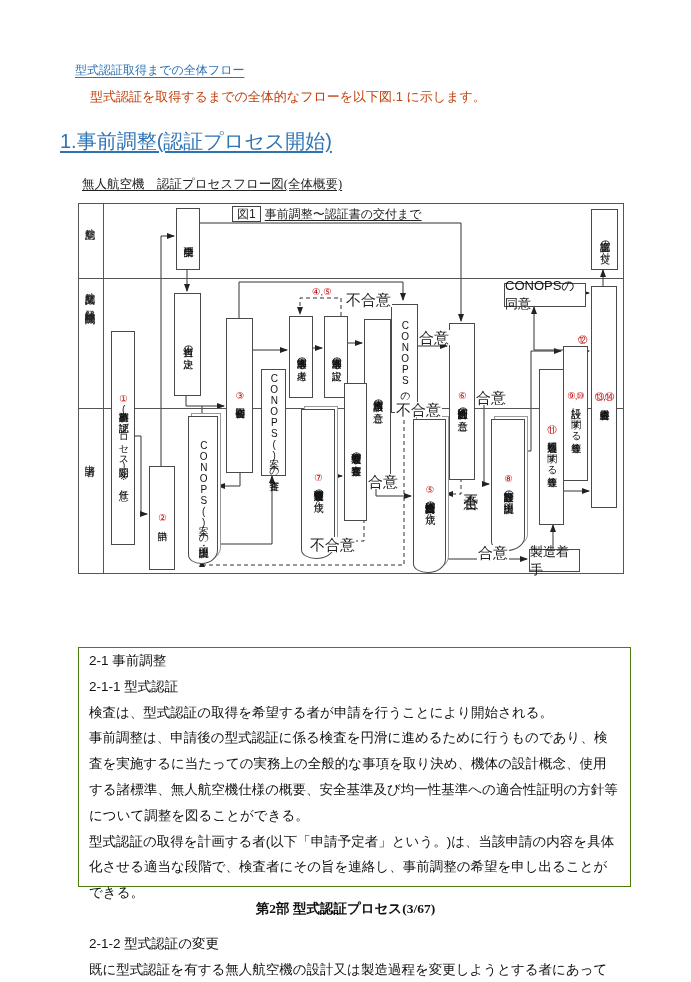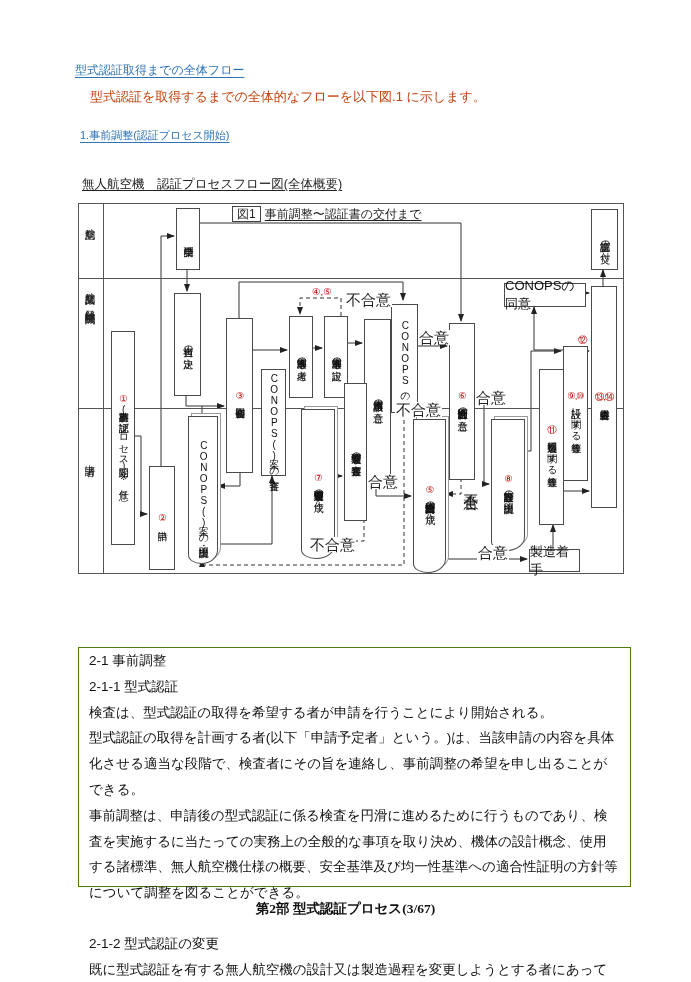--- a/index.html
+++ b/index.html
@@ -2,22 +2,22 @@
 <html><head>
 <meta charset="utf-8">
 <style>
   html,body{margin:0;padding:0;background:#fff;}
   #canvas{position:relative;width:691px;height:982px;background:#fff;overflow:hidden;
           font-family:"Liberation Sans","DejaVu Sans",sans-serif;color:#111;}
   .abs{position:absolute;}
   .h-blue{color:#2e74b5;text-decoration:underline;text-underline-offset:3px;}
   #title{left:75px;top:62px;font-size:12px;}
   #intro{left:90px;top:88px;font-size:13px;color:#c2410c;}
-  #sec1{left:80px;top:128px;font-size:11px;text-decoration:underline;}
-  #dcap{left:82px;top:176px;font-size:12.5px;text-decoration:underline;text-underline-offset:2px;color:#222;}
+  #sec1{left:60px;top:128px;font-size:20px;text-decoration:underline;}
+  #dcap{left:82px;top:176px;font-size:12.5px;text-decoration:underline;text-underline-offset:2px;color:#222;font-family:Liberation Serif, serif;}
 
   
   #diagram{left:78px;top:203px;width:544px;height:369px;border:1px solid #555;background:#fff;}
   #lanecol{left:0;top:0;width:24px;height:369px;border-right:1px solid #555;}
   .hdiv{left:0;width:544px;height:0;border-top:1px solid #555;}
   .vlabel{writing-mode:vertical-rl;text-orientation:upright;font-size:10.5px;line-height:1.1;
           letter-spacing:1px;color:#222;left:5px;}
   #svglayer{left:0;top:0;width:544px;height:369px;pointer-events:none;}
 
   .vbox{border:1px solid #4a4a4a;background:#fff;writing-mode:vertical-rl;text-orientation:upright;
@@ -191,21 +191,21 @@
     <div class="abs flabel vert" style="left:384px;top:279px;">不合意</div>
     <div class="abs flabel" style="left:230px;top:333px;">不合意</div>
     <div class="abs flabel" style="left:398px;top:341px;">合意</div>
     <div class="abs rednum" style="left:499px;top:131px;">⑫</div>
   </div>
 
   <div id="notes" class="abs">
     <p>2-1 事前調整</p>
     <p>2-1-1 型式認証</p>
     <p>検査は、型式認証の取得を希望する者が申請を行うことにより開始される。</p>
+    <p>事前調整は、申請後の型式認証に係る検査を円滑に進めるために行うものであり、検査を実施するに当たっての実務上の全般的な事項を取り決め、機体の設計概念、使用する諸標準、無人航空機仕様の概要、安全基準及び均一性基準への適合性証明の方針等について調整を図ることができる。</p>
     <p>型式認証の取得を計画する者(以下「申請予定者」という。)は、当該申請の内容を具体化させる適当な段階で、検査者にその旨を連絡し、事前調整の希望を申し出ることができる。</p>
-    <p>事前調整は、申請後の型式認証に係る検査を円滑に進めるために行うものであり、検査を実施するに当たっての実務上の全般的な事項を取り決め、機体の設計概念、使用する諸標準、無人航空機仕様の概要、安全基準及び均一性基準への適合性証明の方針等について調整を図ることができる。</p>
     <p class="blank"></p>
     <p>2-1-2 型式認証の変更</p>
     <p>既に型式認証を有する無人航空機の設計又は製造過程を変更しようとする者にあっても2-</p>
   </div>
 
   <div id="footer" class="abs">第2部 型式認証プロセス(3/67)</div>
 </div>
 
 </body></html>

